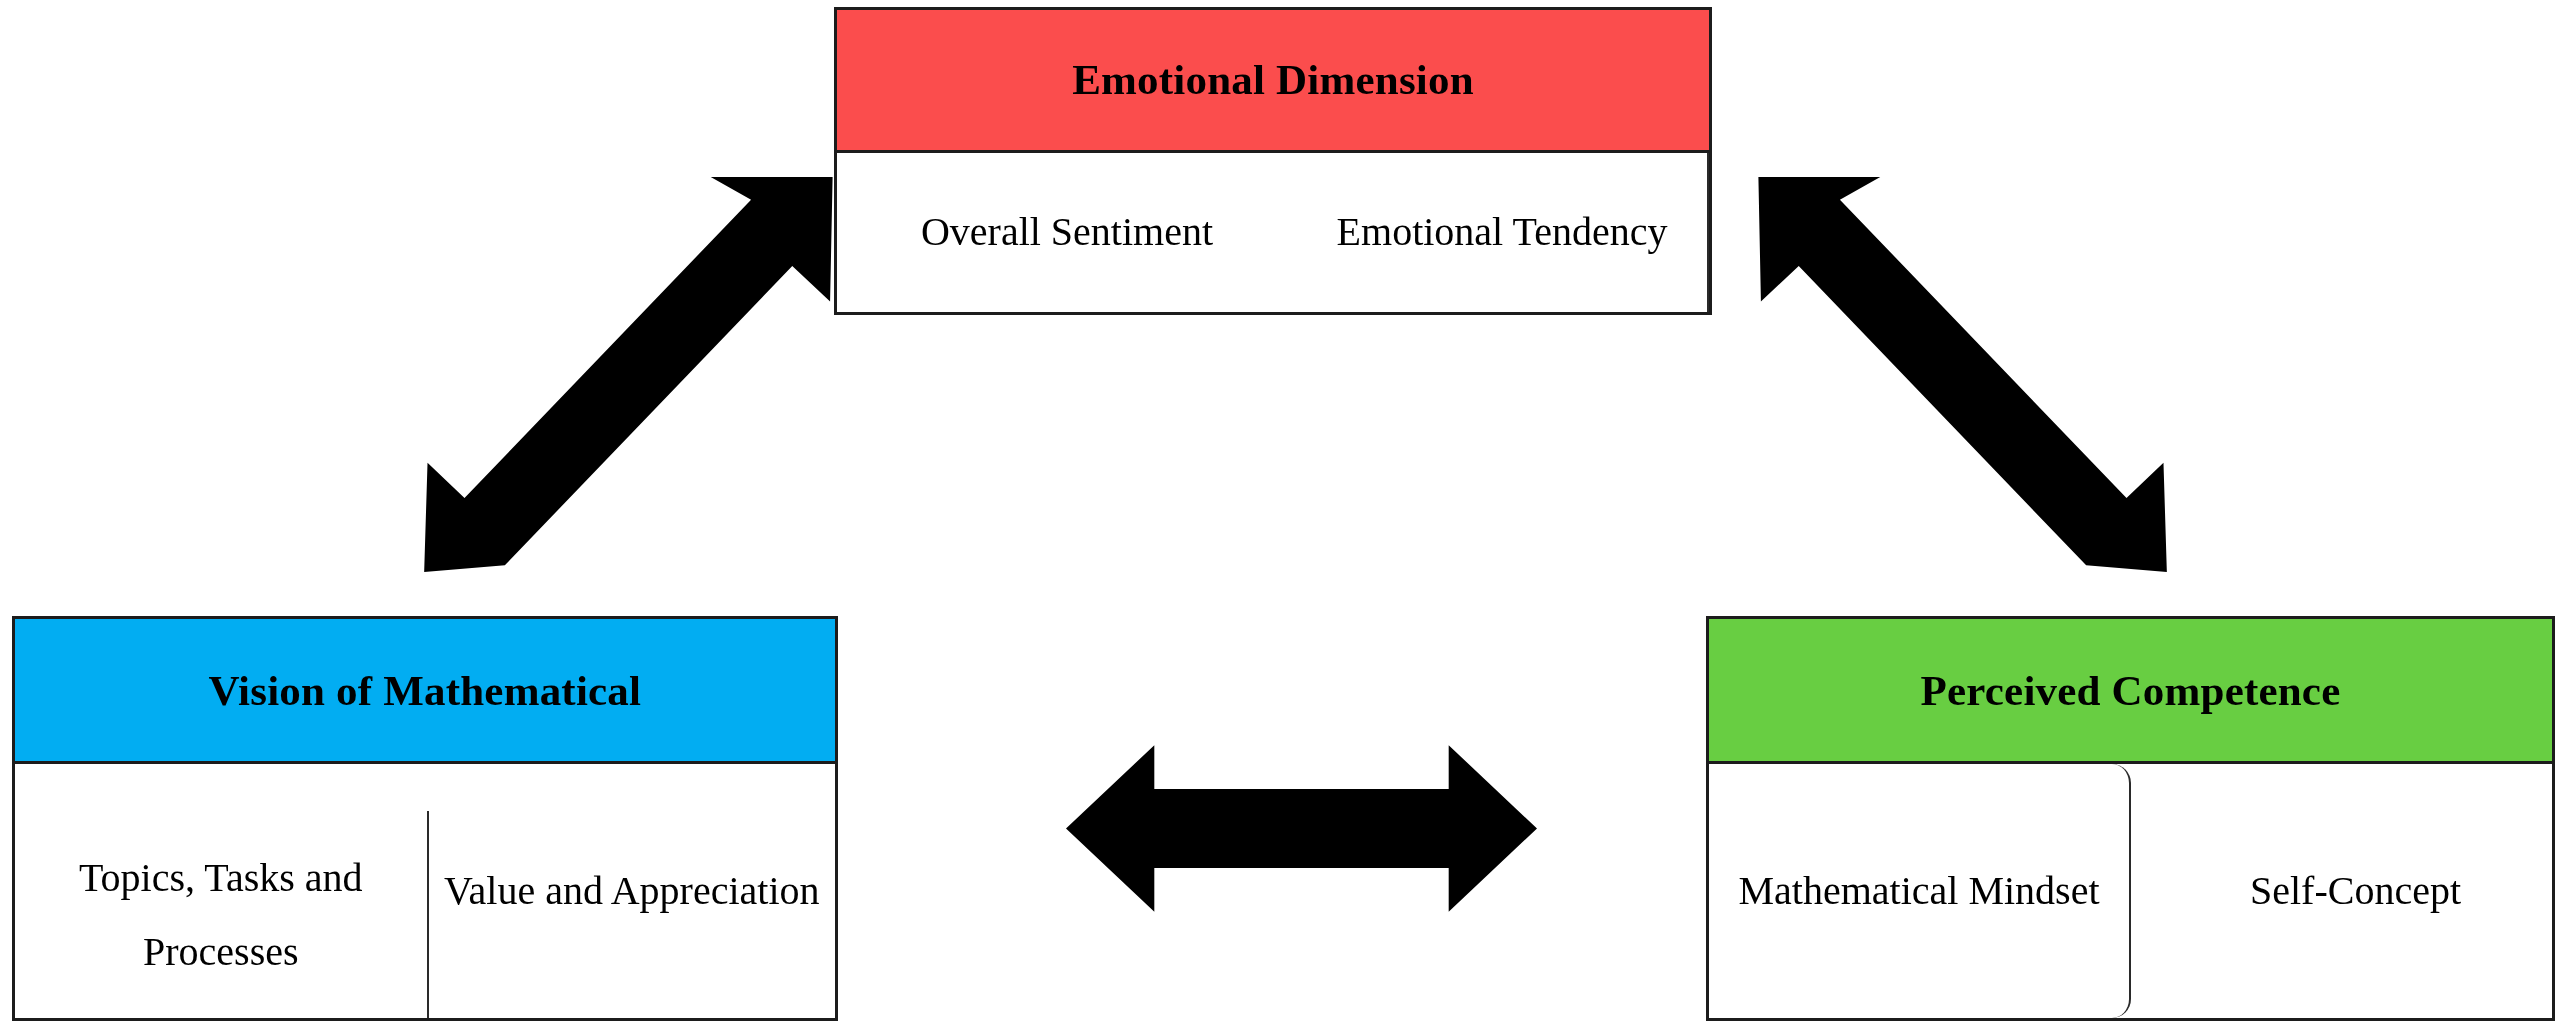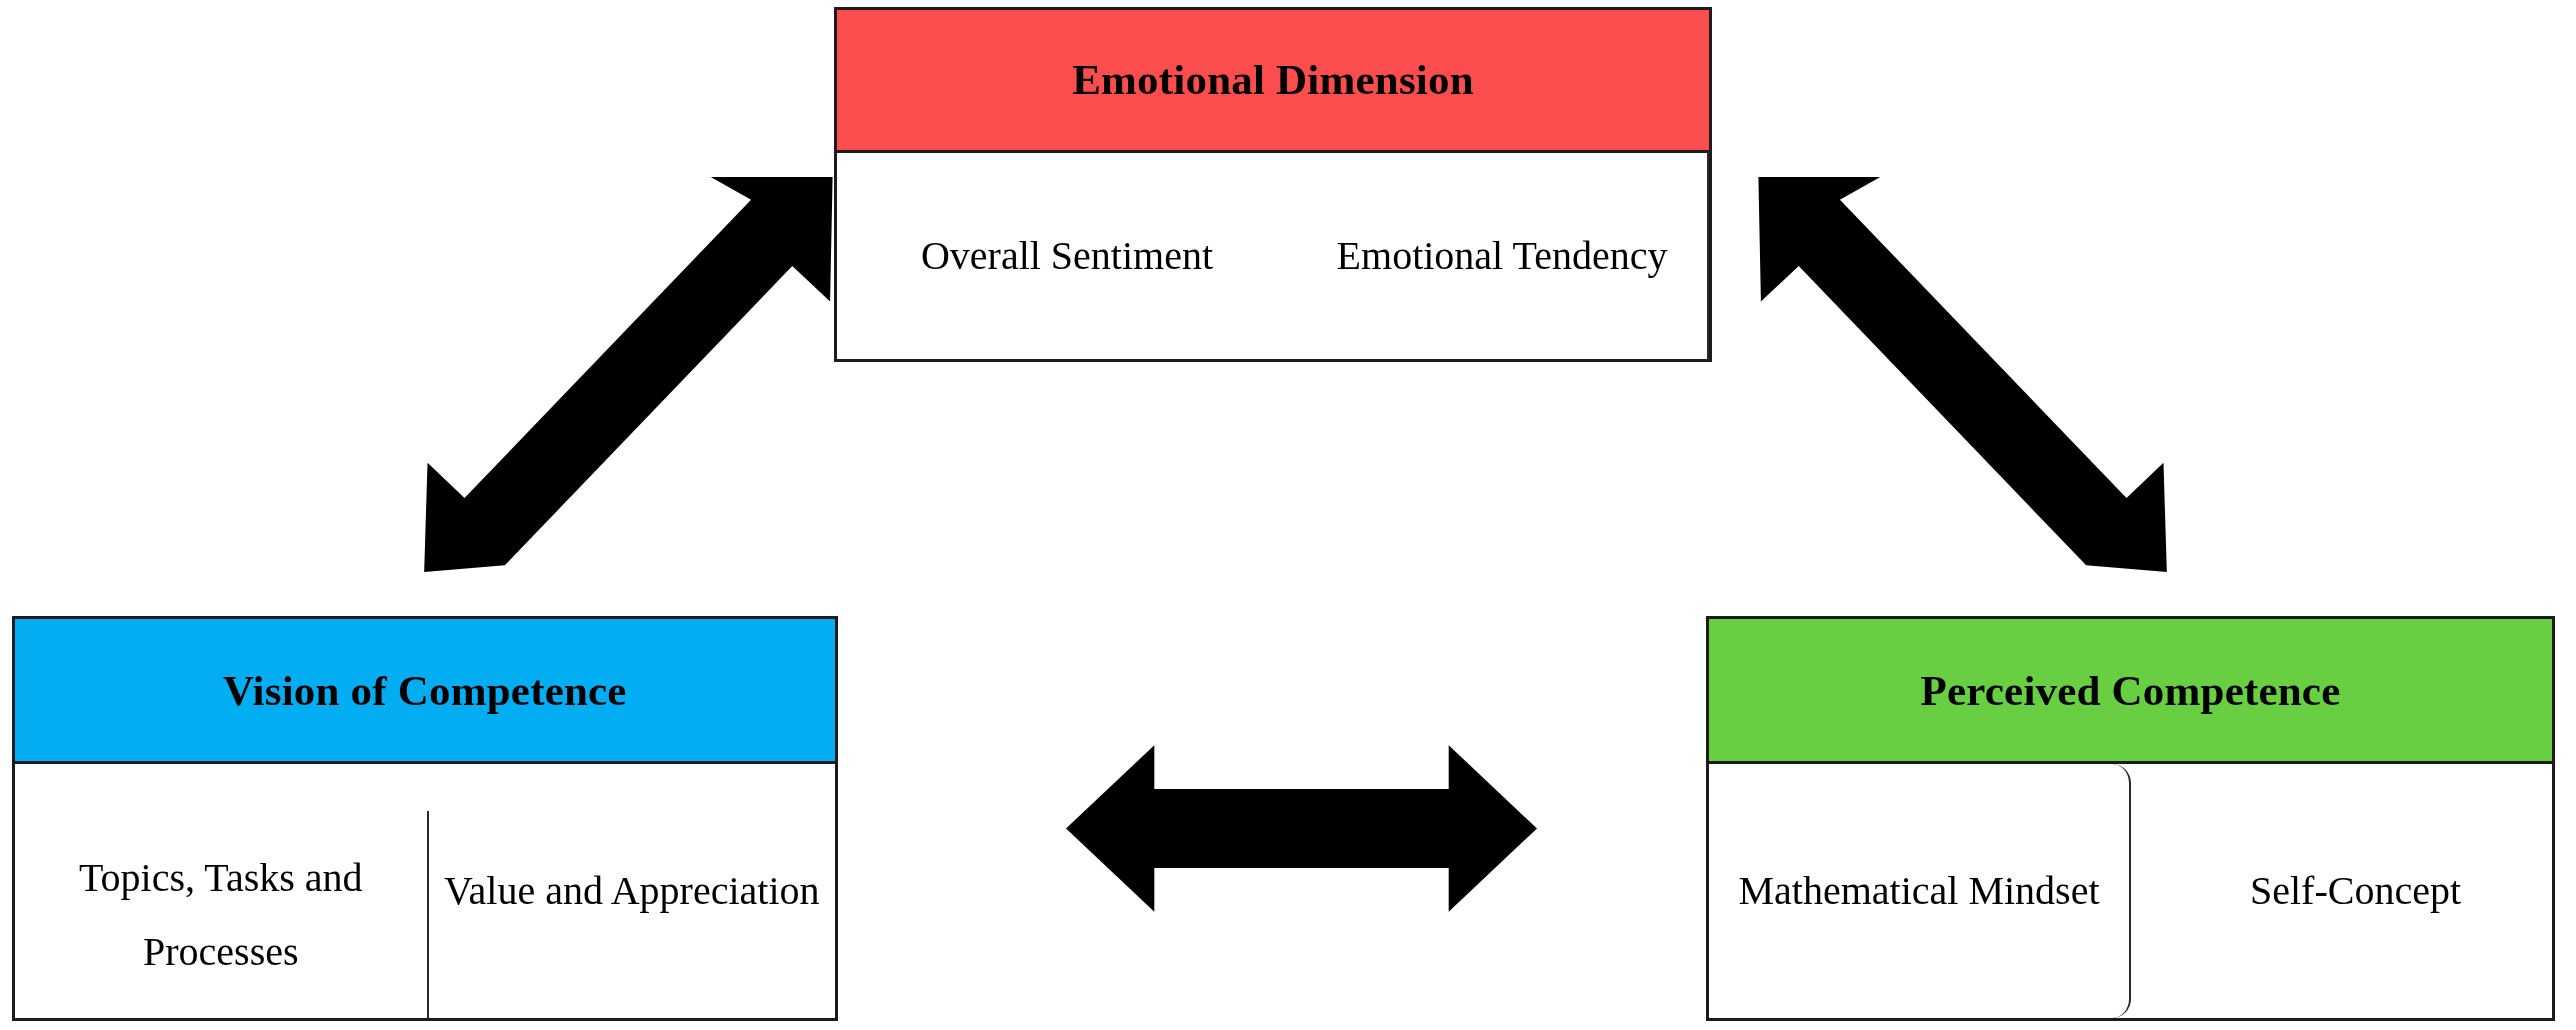--- a/index.html
+++ b/index.html
@@ -56,21 +56,21 @@
   }
   .box-cell.divided {
     border-right: 2.5px solid #2a2a2a;
   }
 
   
   #box-emotional {
     left: 834px;
     top: 6.7px;
     width: 878px;
-    height: 355px;
+    height: 308px;
   }
   #box-emotional .box-header {
     height: 143px;
     background: #fb4d4d;
     font-size: 43px;
   }
   #box-emotional .box-body .box-cell { font-size: 40px; }
   #box-emotional .cell-left  { width: 412px; }
   #box-emotional .cell-right { flex: 1 1 auto; }
 
@@ -136,21 +136,21 @@
 
   <div class="concept-box" id="box-emotional">
     <div class="box-header">Emotional Dimension</div>
     <div class="box-body">
       <div class="box-cell cell-right">Overall Sentiment</div>
       <div class="box-cell cell-left divided">Emotional Tendency</div>
     </div>
   </div>
 
   <div class="concept-box" id="box-vision">
-    <div class="box-header">Vision of Competence</div>
+    <div class="box-header">Vision of Mathematical</div>
     <div class="box-body">
       <div class="box-cell cell-left divided">Topics, Tasks and Processes</div>
       <div class="box-cell cell-right">Value and Appreciation</div>
     </div>
   </div>
 
   <div class="concept-box" id="box-competence">
     <div class="box-header">Perceived Competence</div>
     <div class="box-body">
       <div class="box-cell cell-left divided">Mathematical Mindset</div>

